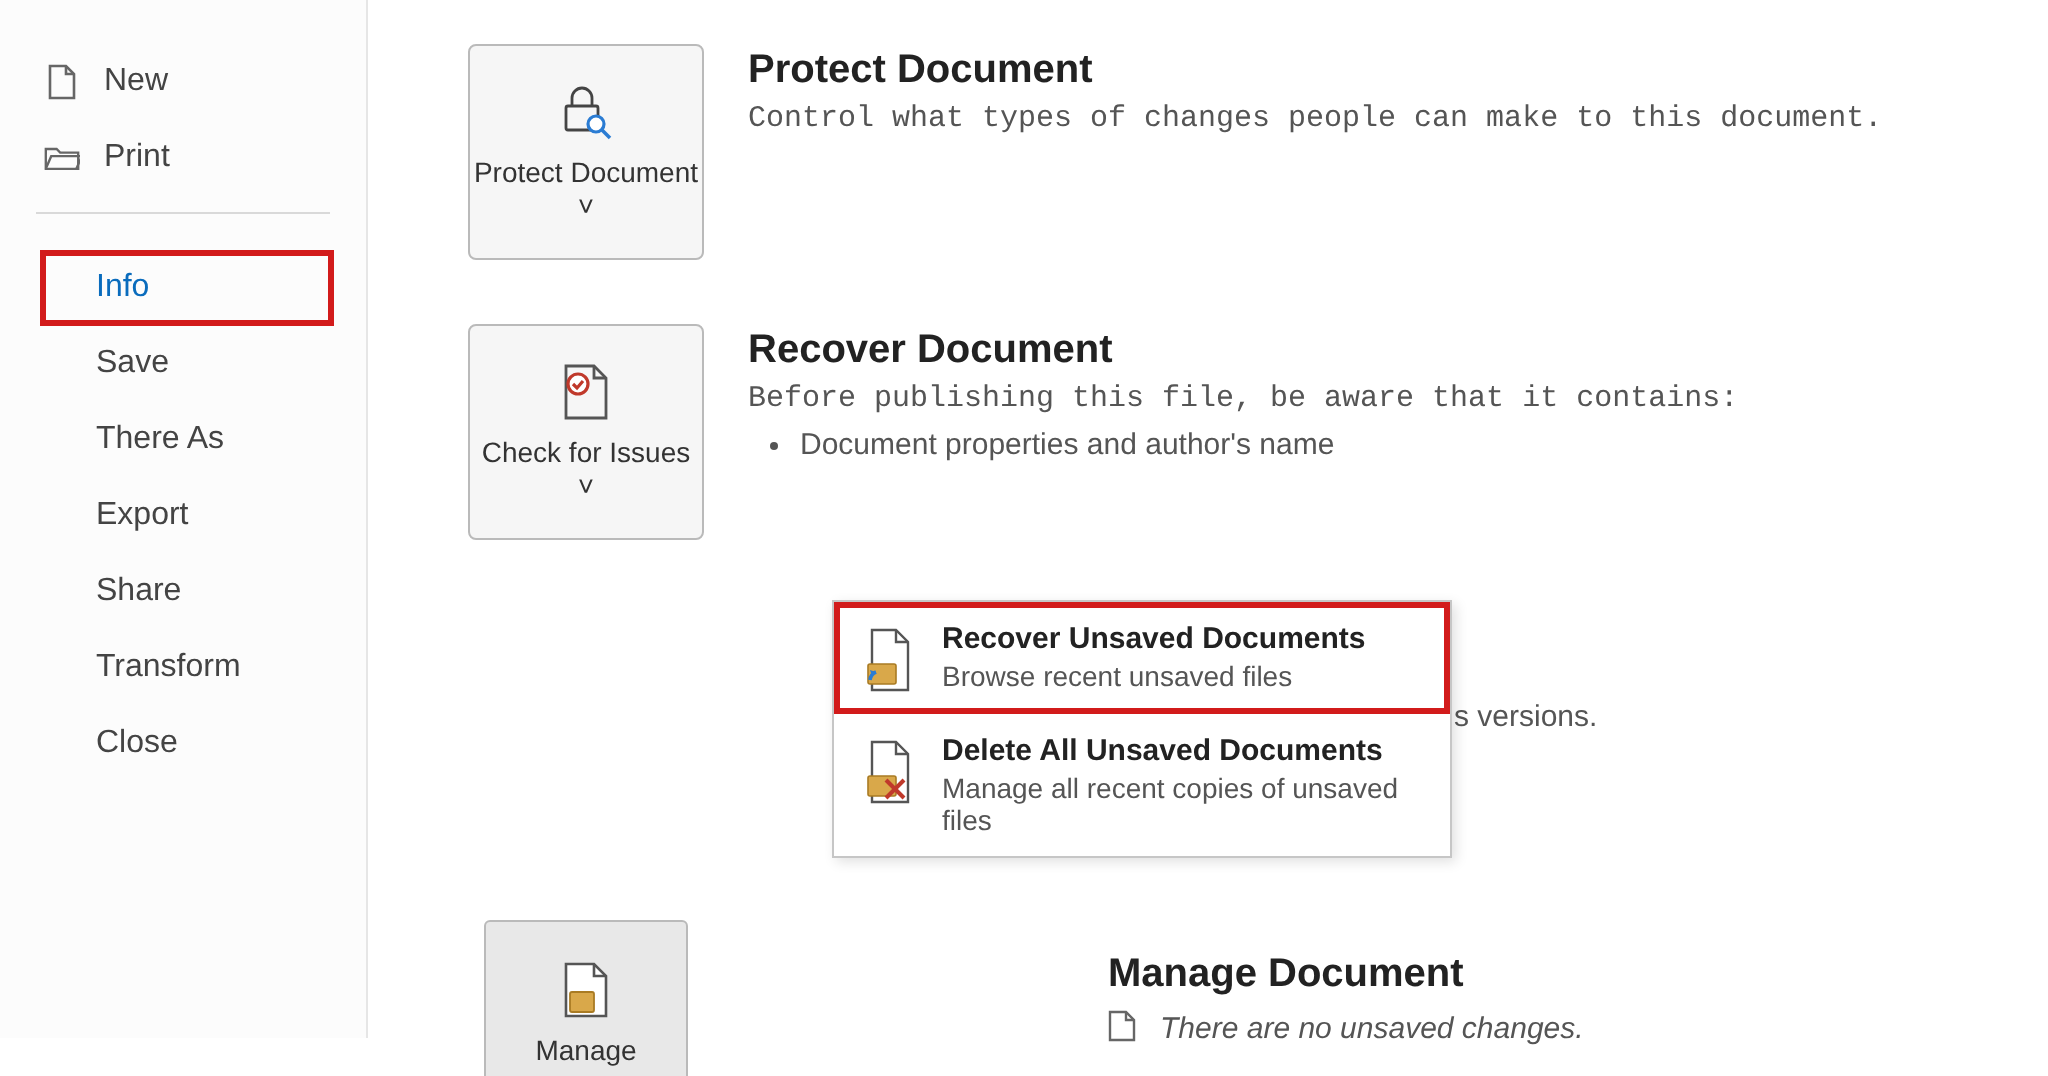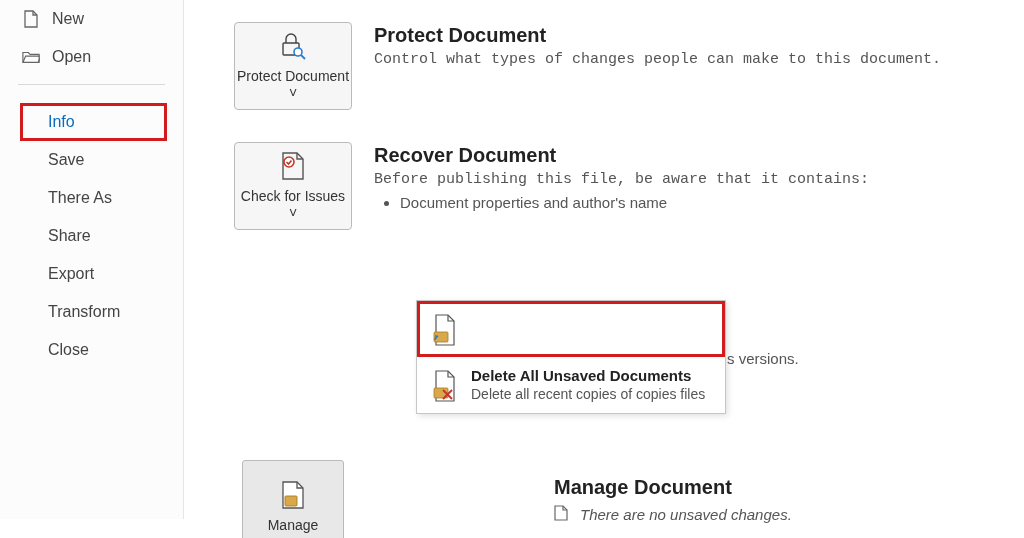--- a/index.html
+++ b/index.html
@@ -15,20 +15,21 @@
     position: relative;
   }
   .sidebar {
     position: absolute;
     left: 0;
     top: 0;
     width: 184px;
     height: 519px;
     background: #fcfcfc;
     border-right: 1px solid #e6e6e6;
+    padding-top: 22px;
   }
   .side-item {
     display: flex;
     align-items: center;
     padding: 10px 14px 10px 22px;
     cursor: pointer;
     font-size: 16px;
     color: #444;
   }
   .side-item .ic {
@@ -63,21 +64,21 @@
   }
 
   .section {
     display: flex;
     align-items: flex-start;
     margin-bottom: 32px;
   }
 
   .tile {
     width: 118px;
-    height: 88px;
+    height: 108px;
     border: 1px solid #bababa;
     border-radius: 4px;
     display: flex;
     flex-direction: column;
     align-items: center;
     justify-content: center;
     font-size: 14px;
     text-align: center;
     cursor: pointer;
     background: #f6f6f6;
@@ -225,37 +226,37 @@
     </span>
     <span>New</span>
   </div>
   <div class="side-item">
     <span class="ic">
       <svg width="18" height="16" viewBox="0 0 20 16">
           <path d="M1 3h6l2 2h10v9H1z" fill="none" stroke="#666" stroke-width="1.3"></path>
           <path d="M1 14L4 7h17l-3 7" fill="none" stroke="#666" stroke-width="1.3"></path>
         </svg>
     </span>
-    <span>Open</span>
+    <span>Print</span>
   </div>
   <div class="side-divider"></div>
   <div class="side-item active noicon">
     <span>Info</span>
   </div>
   <div class="side-item noicon">
     <span>Save</span>
   </div>
   <div class="side-item noicon">
     <span>There As</span>
   </div>
   <div class="side-item noicon">
+    <span>Export</span>
+  </div>
+  <div class="side-item noicon">
     <span>Share</span>
-  </div>
-  <div class="side-item noicon">
-    <span>Export</span>
   </div>
   <div class="side-item noicon">
     <span>Transform</span>
   </div>
   <div class="side-item noicon">
     <span>Close</span>
   </div>
 </div>
 
 <div class="main">
@@ -305,34 +306,38 @@
     <div class="popup-item highlight">
       <span class="pic">
         <svg width="26" height="32" viewBox="0 0 26 32">
           <path d="M4 1h12l6 6v24H4z" fill="#fff" stroke="#555" stroke-width="1.2"></path>
           <path d="M16 1v6h6" fill="none" stroke="#555" stroke-width="1.2"></path>
           <rect x="2" y="18" width="14" height="10" rx="1" fill="#d9a84a" stroke="#a97b23" stroke-width="0.8"></rect>
           <path d="M3 26a5 5 0 013-4" fill="none" stroke="#2b7cd3" stroke-width="1.8"></path>
           <path d="M6 22l-3-1 1 3z" fill="#2b7cd3"></path>
         </svg>
       </span>
+      <span class="ptxt">
+        <div class="ptitle">Recover Unsaved Documents</div>
+        <div class="pdesc">Browse recent unsaved files</div>
+      </span>
     </div>
     <div class="popup-item">
       <span class="pic">
         <svg width="26" height="32" viewBox="0 0 26 32">
           <path d="M4 1h12l6 6v24H4z" fill="#fff" stroke="#555" stroke-width="1.2"></path>
           <path d="M16 1v6h6" fill="none" stroke="#555" stroke-width="1.2"></path>
           <rect x="2" y="18" width="14" height="10" rx="1" fill="#d9a84a" stroke="#a97b23" stroke-width="0.8"></rect>
           <line x1="11" y1="20" x2="20" y2="29" stroke="#c0392b" stroke-width="2"></line>
           <line x1="20" y1="20" x2="11" y2="29" stroke="#c0392b" stroke-width="2"></line>
         </svg>
       </span>
       <span class="ptxt">
         <div class="ptitle">Delete All Unsaved Documents</div>
-        <div class="pdesc">Delete all recent copies of copies files</div>
+        <div class="pdesc">Manage all recent copies of unsaved files</div>
       </span>
     </div>
   </div>
 
   <div class="manage-tile">
     <span class="tile-icon">
       <svg width="26" height="30" viewBox="0 0 26 30">
         <path d="M3 2h14l6 6v20H3z" fill="#fff" stroke="#555" stroke-width="1.3"></path>
         <path d="M17 2v6h6" fill="none" stroke="#555" stroke-width="1.3"></path>
         <rect x="5" y="16" width="12" height="10" rx="1" fill="#d9a84a" stroke="#a97b23" stroke-width="0.9"></rect>

